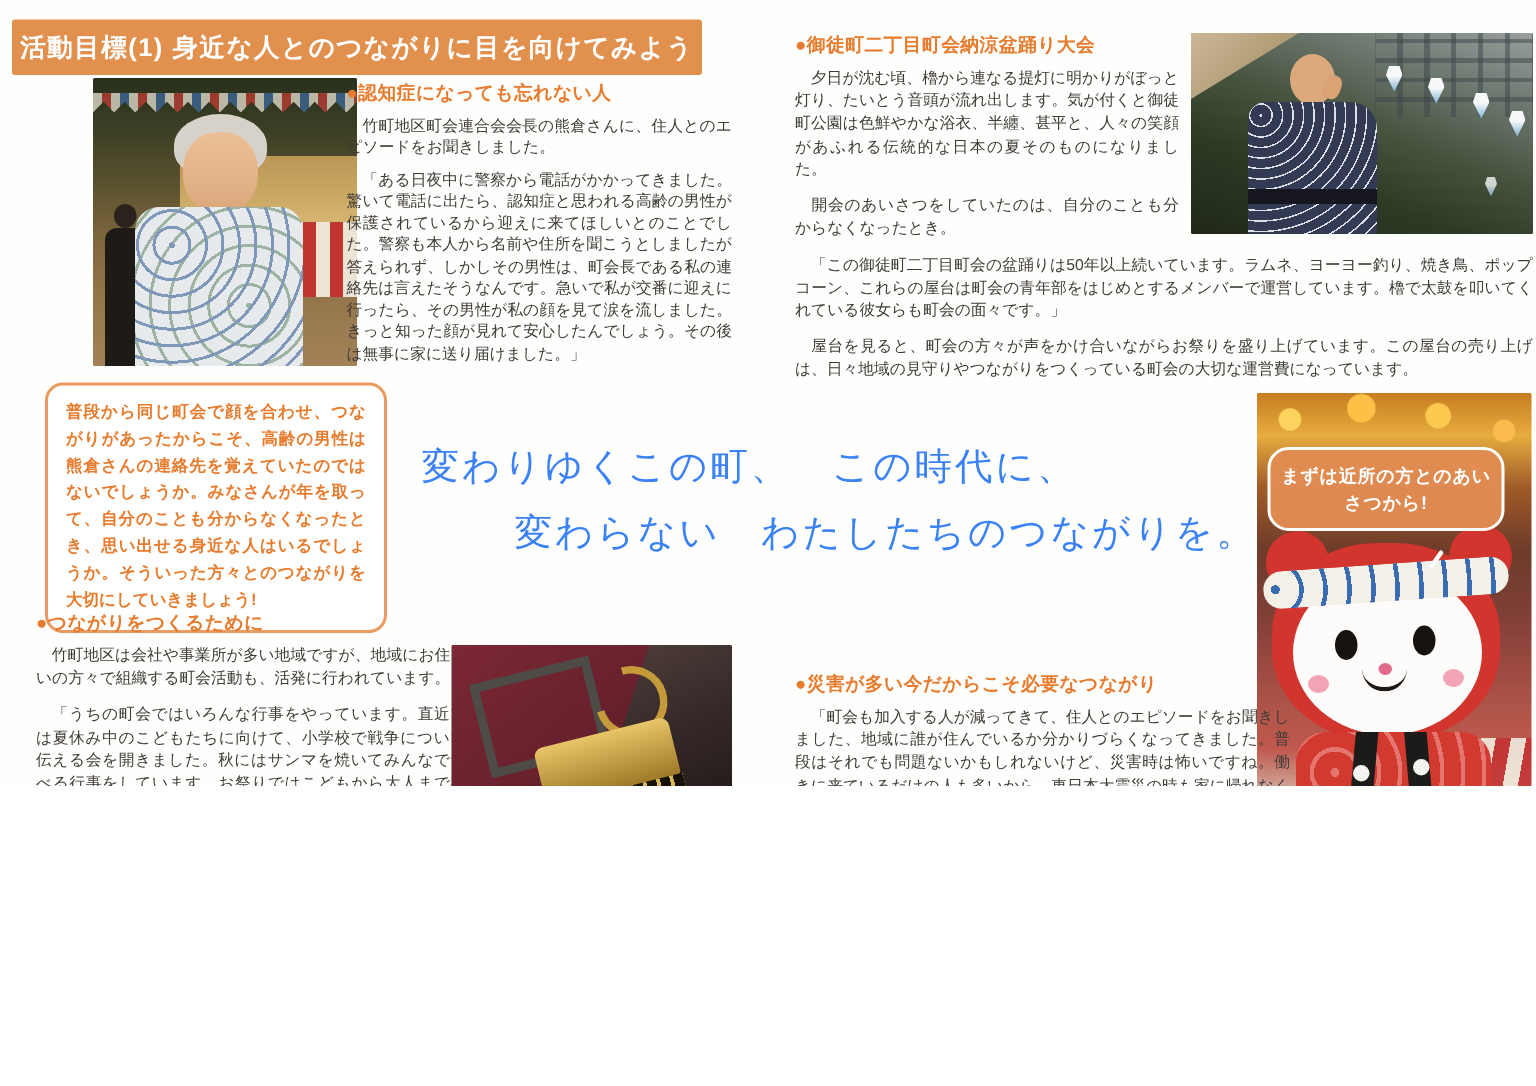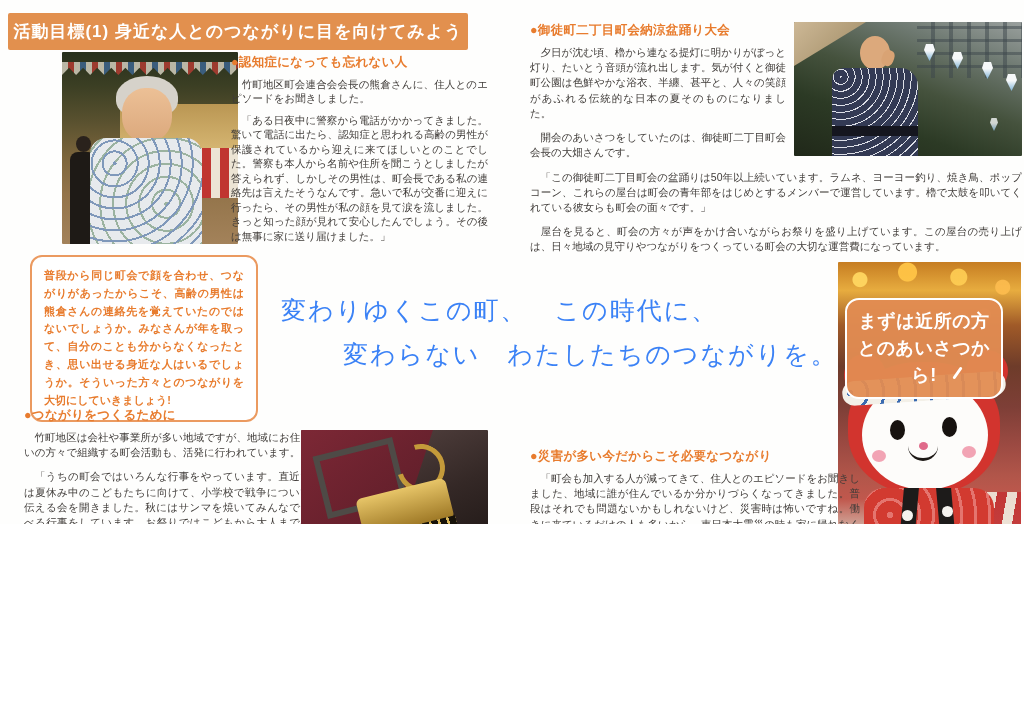--- a/index.html
+++ b/index.html
@@ -96,21 +96,21 @@
   .pm-mouth{left:70px;top:182px;width:30px;height:14px;border-bottom:3px solid #1d1815;border-radius:0 0 16px 16px;}
   .pm-body{left:26px;top:226px;width:130px;height:90px;border-radius:20px 20px 8px 8px;background-color:#d23a30;
     background-image:repeating-radial-gradient(circle at 20% 30%,rgba(255,205,205,.4) 0 3px,transparent 3px 14px);}
   .pm-collar-l{left:62px;top:226px;width:15px;height:90px;background:#1d1b1a;transform:skewX(-5deg);}
   .pm-collar-r{left:102px;top:226px;width:15px;height:90px;background:#1d1b1a;transform:skewX(5deg);}
   .pm-emb-l{left:64px;top:248px;width:11px;height:11px;border-radius:50%;background:#f5f3ef;}
   .pm-emb-r{left:104px;top:244px;width:11px;height:11px;border-radius:50%;background:#f5f3ef;}
   .pm-paw-l{left:8px;top:280px;width:30px;height:32px;border-radius:50%;background:#fbfaf8;}
   .pm-paw-r{left:144px;top:274px;width:30px;height:34px;border-radius:50%;background:#fbfaf8;}
   .bubble{left:7px;top:36px;width:142px;padding:8px 6px;background:rgba(226,140,82,.95);border:2.5px solid #fff;
-    border-radius:14px;color:#fff;font-weight:bold;font-size:18px;line-height:1.5;text-align:center;letter-spacing:.5px;}
+    border-radius:14px;color:#fff;font-weight:bold;font-size:12px;line-height:1.5;text-align:center;letter-spacing:.5px;}
   .bubble-tail{left:118px;top:104px;width:3px;height:14px;background:#fff;transform:rotate(35deg);border-radius:2px;}
 
   
   .photo-mikoshi{left:301px;top:430px;width:187px;height:270px;
     background:linear-gradient(155deg,#6b5550 0%,#4a3a38 18%,#342826 36%,#221a18 55%,#130d0c 78%,#0b0807 100%);}
   .pw-wall{left:0;top:0;width:132px;height:112px;opacity:.92;background:linear-gradient(135deg,#7e2433,#5e1c28);
     clip-path:polygon(0 0,100% 0,72% 100%,0 86%);}
   .pw-frame{left:18px;top:16px;width:70px;height:52px;border:6px solid #4e4a46;transform:rotate(-14deg);background:transparent;}
   .pw-phoenix{left:96px;top:14px;width:38px;height:38px;border:5px solid #c49a3a;border-left-color:transparent;
     border-radius:50%;transform:rotate(28deg);}
@@ -186,21 +186,21 @@
       <div class="po-lantern po-l3"></div>
       <div class="po-lantern po-l4"></div>
       <div class="po-lantern po-l5"></div>
       <div class="po-head"></div>
       <div class="po-hand"></div>
       <div class="po-body"></div>
       <div class="po-belt"></div>
     </div>
     <h3 class="sec-head">●御徒町二丁目町会納涼盆踊り大会</h3>
     <p class="body-p">　夕日が沈む頃、櫓から連なる提灯に明かりがぼっと灯り、たいとう音頭が流れ出します。気が付くと御徒町公園は色鮮やかな浴衣、半纏、甚平と、人々の笑顔があふれる伝統的な日本の夏そのものになりました。</p>
-    <p class="body-p">　開会のあいさつをしていたのは、御徒町二丁目町会会長の大畑さんです。</p>
+    <p class="body-p">　開会のあいさつをしていたのは、自分のことも分からなくなったとき。</p>
     <p class="body-p">　「この御徒町二丁目町会の盆踊りは50年以上続いています。ラムネ、ヨーヨー釣り、焼き鳥、ポップコーン、これらの屋台は町会の青年部をはじめとするメンバーで運営しています。櫓で太鼓を叩いてくれている彼女らも町会の面々です。」</p>
     <p class="body-p">　屋台を見ると、町会の方々が声をかけ合いながらお祭りを盛り上げています。この屋台の売り上げは、日々地域の見守りやつながりをつくっている町会の大切な運営費になっています。</p>
   </div>
 
   <div class="photo photo-mascot">
     <div class="pm-bokeh"></div>
     <div class="pm-stripes"></div>
     <div class="pm-ear-l"></div>
     <div class="pm-ear-r"></div>
     <div class="pm-headback"></div>

